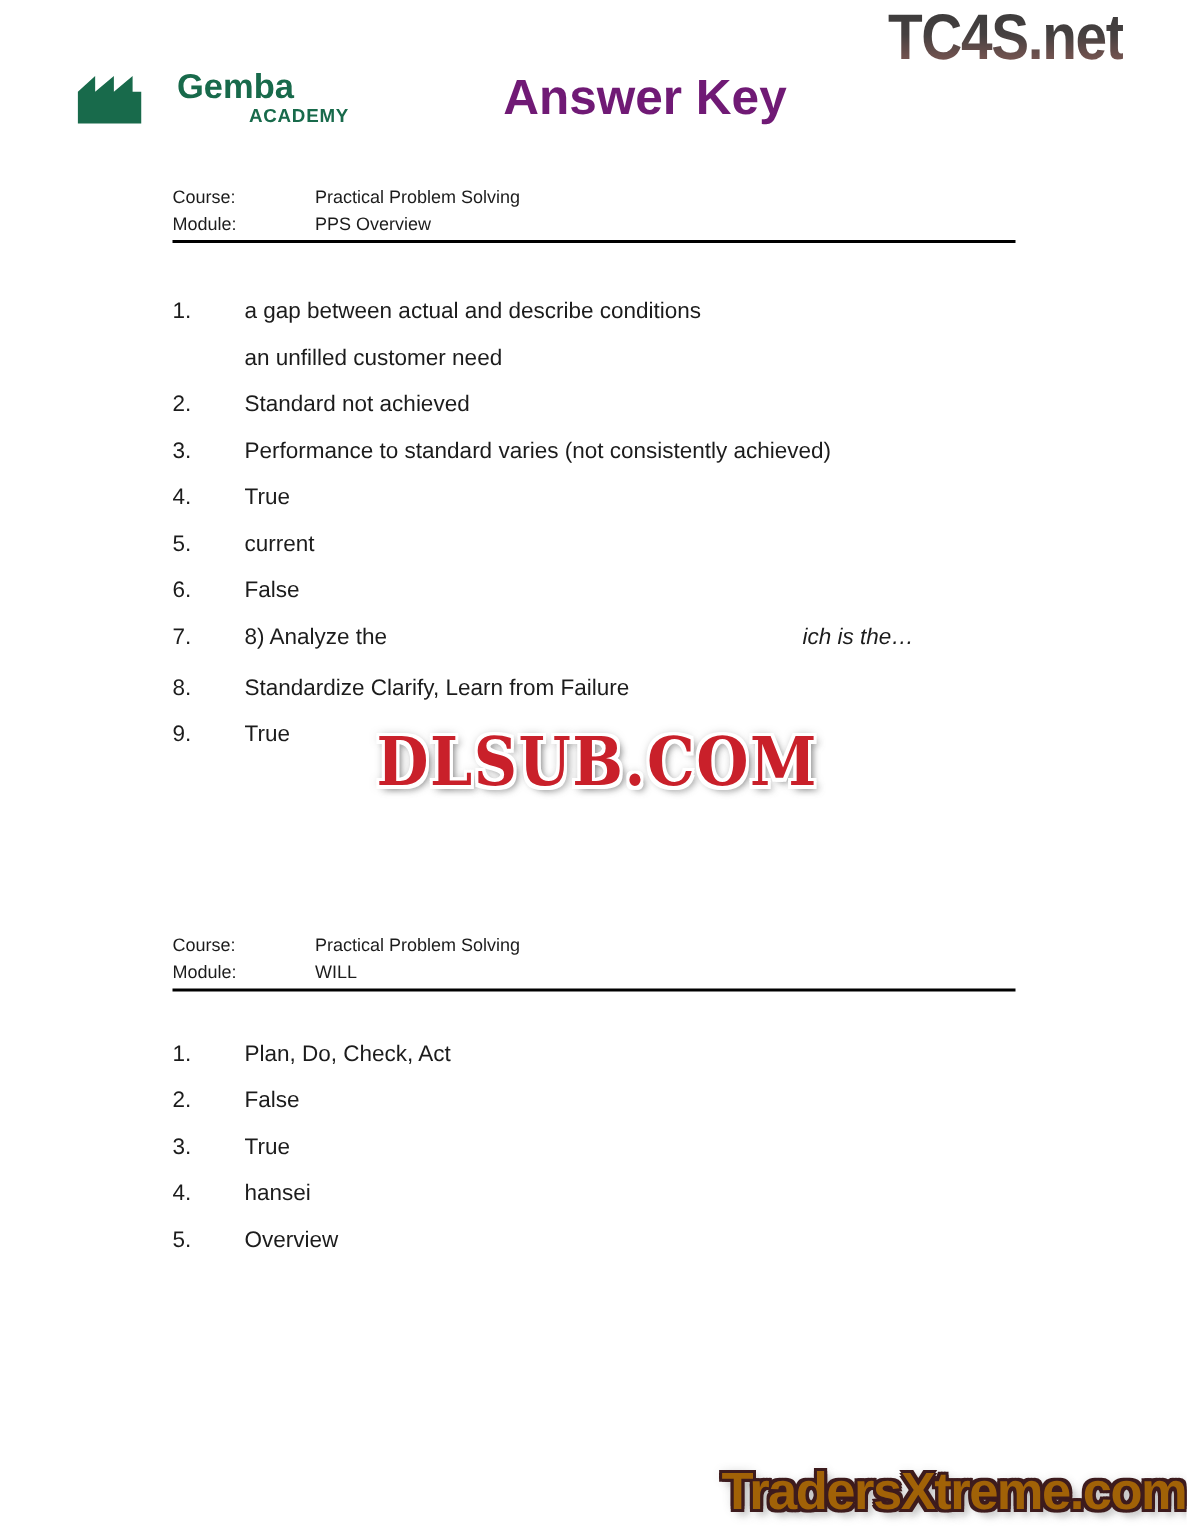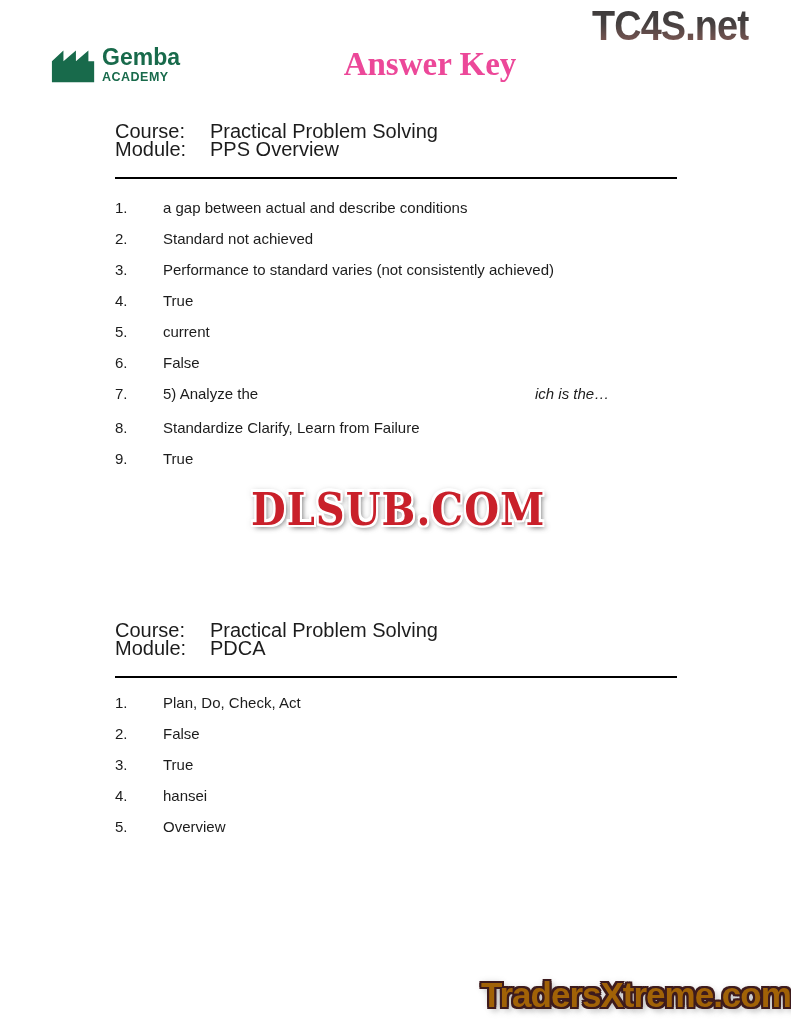--- a/index.html
+++ b/index.html
@@ -1,28 +1,28 @@
 <!DOCTYPE html>
 <html><head>
 <meta charset="utf-8">
 <style>
   html,body{margin:0;padding:0;}
   body{
     width:791px;height:1024px;position:relative;background:#ffffff;
     font-family:"Liberation Sans",sans-serif;color:#1c1c1c;overflow:hidden;
   }
   
-  .logo{position:absolute;left:50px;top:45px;display:flex;align-items:flex-start;gap:4px;}
+  .logo{position:absolute;left:50px;top:45px;display:flex;align-items:flex-start;gap:20px;}
   .logo svg{display:block;}
   .logo-text{display:flex;flex-direction:column;line-height:1;margin-top:1px;}
   .logo-name{font-size:23px;font-weight:bold;color:#186a4b;letter-spacing:0px;}
-  .logo-sub{font-size:12.5px;font-weight:bold;color:#186a4b;letter-spacing:0.5px;margin-top:2px;}
+  .logo-sub{font-size:12.5px;font-weight:bold;color:#186a4b;letter-spacing:0.5px;margin-top:2px;margin-left:48px;}
   .page-title{
     position:absolute;left:430px;top:46px;transform:translateX(-50%);
-    font-size:33px;font-weight:bold;color:#ec4899;white-space:nowrap;font-family:Liberation Serif, serif;
+    font-size:33px;font-weight:bold;color:#701a75;white-space:nowrap;
   }
   
   .wm-tc4s{
     position:absolute;left:592px;top:1px;
     font-size:43px;font-weight:bold;white-space:nowrap;
     transform:scaleX(0.88);transform-origin:left top;letter-spacing:-1px;
     background:linear-gradient(180deg,#3a3a3a 0%,#454040 45%,#91605a 100%);
     -webkit-background-clip:text;background-clip:text;color:transparent;
   }
   .wm-dlsub{
@@ -40,21 +40,21 @@
     font-size:35px;font-weight:bold;color:#a16207;white-space:nowrap;
     letter-spacing:-1px;
     text-shadow:
       -2px -2px 0 #3d1b1d, 2px -2px 0 #3d1b1d, -2px 2px 0 #3d1b1d, 2px 2px 0 #3d1b1d,
       0 -2px 0 #3d1b1d, 0 2px 0 #3d1b1d, -2px 0 0 #3d1b1d, 2px 0 0 #3d1b1d,
       0 0 7px rgba(190,190,190,.9), 4px 4px 6px rgba(150,150,150,.8);
   }
   
   .course-header{
     position:absolute;left:115px;width:562px;
-    font-size:20px;line-height:18px;border-bottom:2px solid #000;padding-bottom:19px;
+    font-size:12px;line-height:18px;border-bottom:2px solid #000;padding-bottom:2px;
   }
   #header1{top:122px;}
   #header2{top:621px;}
   .hdr-row{display:flex;}
   .hdr-label{width:95px;flex:0 0 95px;}
   
   .answers{position:absolute;left:115px;width:562px;font-size:15px;line-height:18px;}
   #answers1{top:199px;}
   #answers2{top:694px;}
   .row{display:flex;margin-top:13px;}
@@ -97,20 +97,26 @@
 </div>
 
 <div class="answers" id="answers1">
   <div class="row">
     <span class="num">1.</span>
     <div class="lines">
         <div class="line">a gap between actual and describe conditions</div>
       </div>
   </div>
   <div class="row">
+    <span class="num"></span>
+    <div class="lines">
+        <div class="line">an unfilled customer need</div>
+      </div>
+  </div>
+  <div class="row">
     <span class="num">2.</span>
     <div class="lines">
         <div class="line">Standard not achieved</div>
       </div>
   </div>
   <div class="row">
     <span class="num">3.</span>
     <div class="lines">
         <div class="line">Performance to standard varies (not consistently achieved)</div>
       </div>
@@ -130,21 +136,21 @@
   <div class="row">
     <span class="num">6.</span>
     <div class="lines">
         <div class="line">False</div>
       </div>
   </div>
   <div class="row">
     <span class="num">7.</span>
     <div class="lines">
       <div class="line line-split">
-        <span>5) Analyze the</span>
+        <span>8) Analyze the</span>
         <span class="frag-right">ich is the…</span>
       </div>
     </div>
   </div>
   <div class="row gap-lg">
     <span class="num">8.</span>
     <div class="lines">
         <div class="line">Standardize Clarify, Learn from Failure</div>
       </div>
   </div>
@@ -156,21 +162,21 @@
   </div>
 </div>
 
 <div class="course-header" id="header2">
   <div class="hdr-row">
     <span class="hdr-label">Course:</span>
     <span>Practical Problem Solving</span>
   </div>
   <div class="hdr-row">
     <span class="hdr-label">Module:</span>
-    <span>PDCA</span>
+    <span>WILL</span>
   </div>
 </div>
 
 <div class="answers" id="answers2">
   <div class="row">
     <span class="num">1.</span>
     <div class="lines">
         <div class="line">Plan, Do, Check, Act</div>
       </div>
   </div>

